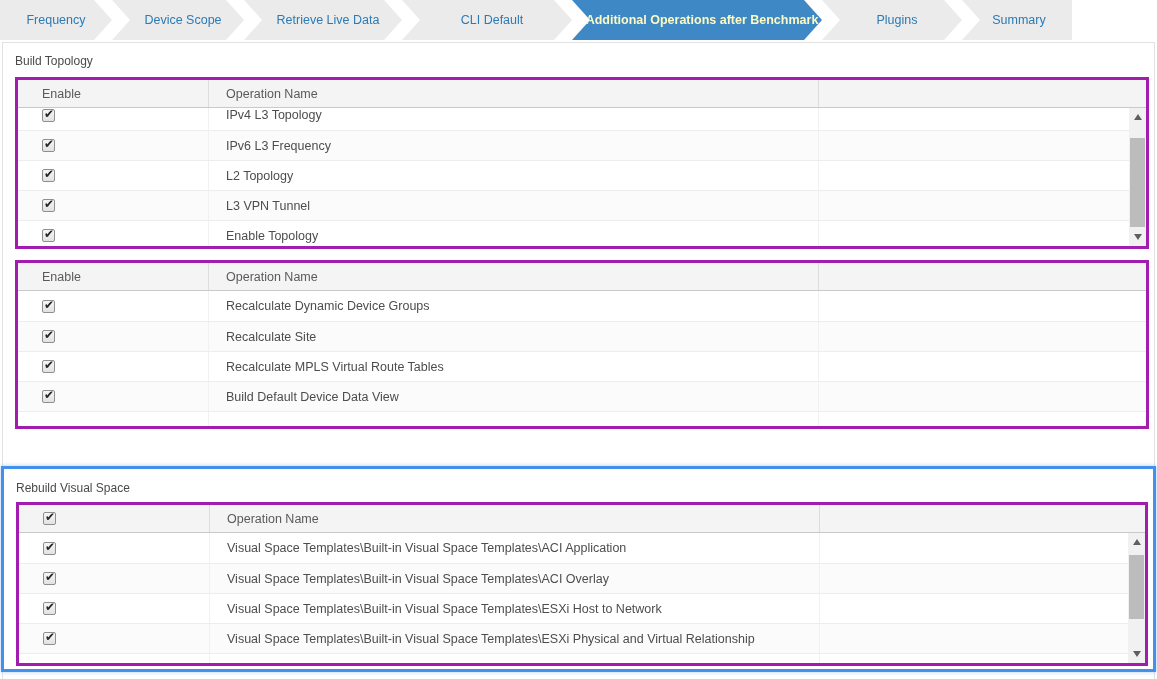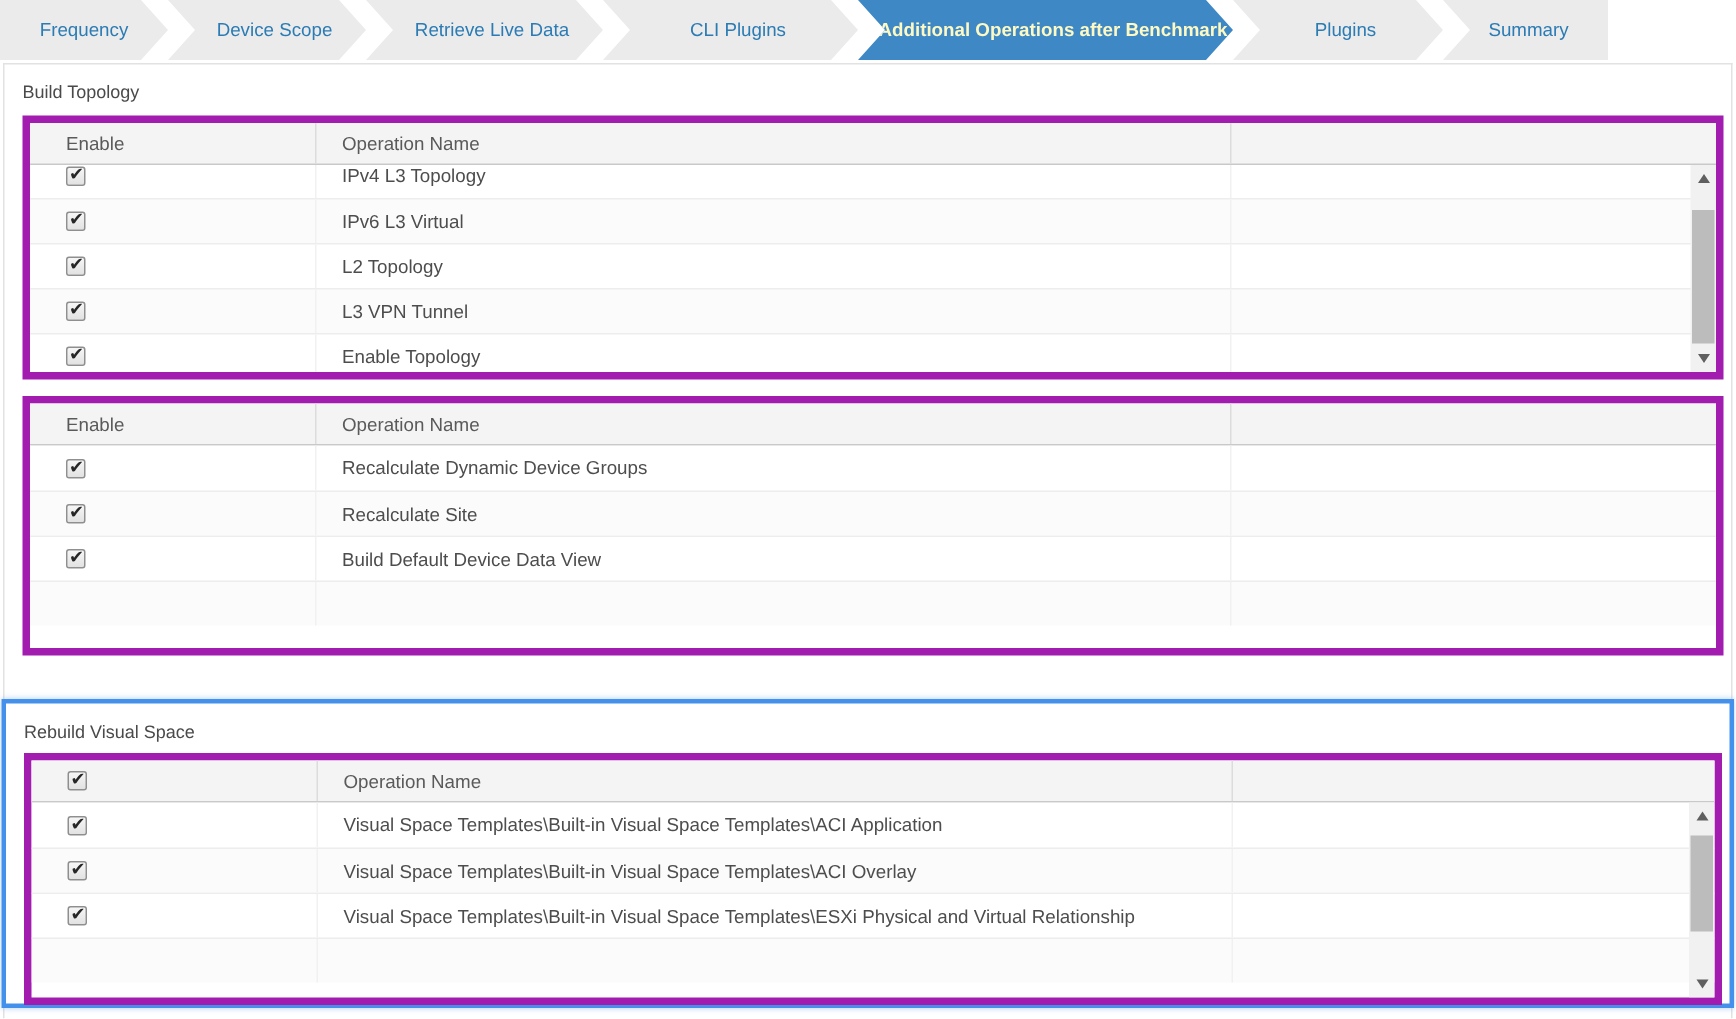--- a/index.html
+++ b/index.html
@@ -15,21 +15,21 @@
   .step.first { clip-path:polygon(0 0, calc(100% - 18px) 0, 100% 50%, calc(100% - 18px) 100%, 0 100%); padding-left:0; }
   .step.last  { clip-path:polygon(0 0, 100% 0, 100% 100%, 0 100%, 18px 50%); padding-right:6px; }
   .step.active { background:#3d88c5; color:#fef9c3; font-weight:bold; }
 
   
   .panel { position:absolute; top:42px; left:2px; width:1153px; height:637px;
            background:#fff; border:1px solid #e2e2e2; border-bottom:none; }
   .section-title { font-size:12px; color:#4a4a4a; padding:11px 0 9px 12px; }
 
   
-  .table { margin-left:12px; width:1134px; border:5px solid #a21caf; background:#fff; }
+  .table { margin-left:12px; width:1134px; border:3px solid #a21caf; background:#fff; }
   .thead { display:flex; height:28px; background:#f4f4f4; border-bottom:1px solid #c9c9c9; }
   .th { font-size:12.5px; color:#5a5a5a; display:flex; align-items:center; }
   .col1 { width:191px; padding-left:24px; border-right:1px solid #dcdcdc; }
   .col2 { width:610px; padding-left:17px; border-right:1px solid #dcdcdc; }
   .col3 { flex:1; }
   .tbody { position:relative; overflow:hidden; }
   .tbody.h-bt { height:138px; }
   .tbody.h-so { height:135px; }
   .tbody.h-rv { height:130px; }
   .rows.scrolled { margin-top:-8px; }
@@ -69,21 +69,21 @@
   <div class="step first" style="width:112px">
       <span>Frequency</span>
     </div>
   <div class="step" style="width:132px">
       <span>Device Scope</span>
     </div>
   <div class="step" style="width:158px">
       <span>Retrieve Live Data</span>
     </div>
   <div class="step" style="width:170px">
-      <span>CLI Plugins</span>
+      <span>CLI Default</span>
     </div>
   <div class="step active" style="width:250px">
       <span>Additional Operations after Benchmark</span>
     </div>
   <div class="step" style="width:140px">
       <span>Plugins</span>
     </div>
   <div class="step last" style="width:110px">
       <span>Summary</span>
     </div>
@@ -105,21 +105,21 @@
             <div class="td col1">
                 <span class="checkbox"></span>
               </div>
             <div class="td col2">IPv4 L3 Topology</div>
             <div class="td col3"></div>
           </div>
           <div class="tr">
             <div class="td col1">
                 <span class="checkbox"></span>
               </div>
-            <div class="td col2">IPv6 L3 Virtual</div>
+            <div class="td col2">IPv6 L3 Frequency</div>
             <div class="td col3"></div>
           </div>
           <div class="tr">
             <div class="td col1">
                 <span class="checkbox"></span>
               </div>
             <div class="td col2">L2 Topology</div>
             <div class="td col3"></div>
           </div>
           <div class="tr">
@@ -172,20 +172,27 @@
             <div class="td col1">
                 <span class="checkbox"></span>
               </div>
             <div class="td col2">Recalculate Site</div>
             <div class="td col3"></div>
           </div>
           <div class="tr">
             <div class="td col1">
                 <span class="checkbox"></span>
               </div>
+            <div class="td col2">Recalculate MPLS Virtual Route Tables</div>
+            <div class="td col3"></div>
+          </div>
+          <div class="tr">
+            <div class="td col1">
+                <span class="checkbox"></span>
+              </div>
             <div class="td col2">Build Default Device Data View</div>
             <div class="td col3"></div>
           </div>
           <div class="tr">
             <div class="td col1"></div>
               <div class="td col2"></div>
               <div class="td col3"></div>
           </div>
         </div>
       </div>
@@ -217,20 +224,27 @@
           <div class="td col1">
               <span class="checkbox"></span>
             </div>
           <div class="td col2">Visual Space Templates\Built-in Visual Space Templates\ACI Overlay</div>
           <div class="td col3"></div>
         </div>
         <div class="tr">
           <div class="td col1">
               <span class="checkbox"></span>
             </div>
+          <div class="td col2">Visual Space Templates\Built-in Visual Space Templates\ESXi Host to Network</div>
+          <div class="td col3"></div>
+        </div>
+        <div class="tr">
+          <div class="td col1">
+              <span class="checkbox"></span>
+            </div>
           <div class="td col2">Visual Space Templates\Built-in Visual Space Templates\ESXi Physical and Virtual Relationship</div>
           <div class="td col3"></div>
         </div>
         <div class="tr">
           <div class="td col1"></div>
             <div class="td col2"></div>
             <div class="td col3"></div>
         </div>
       </div>
       <div class="scrollbar">

